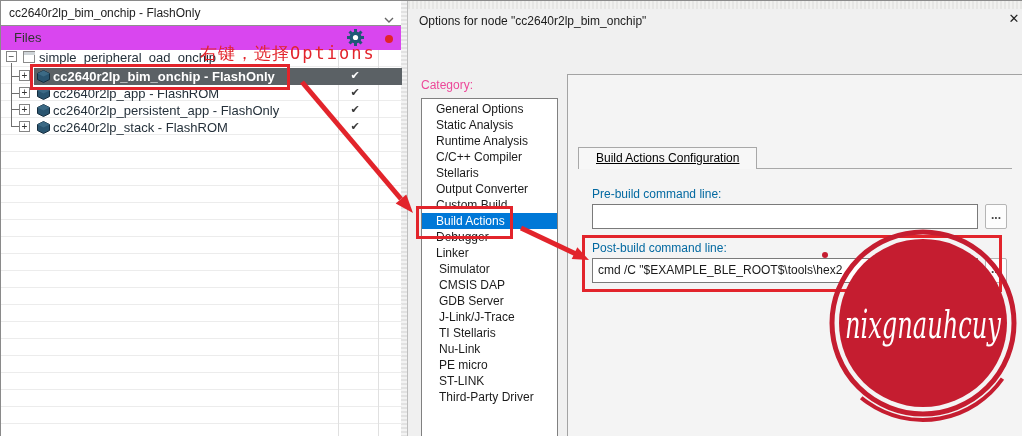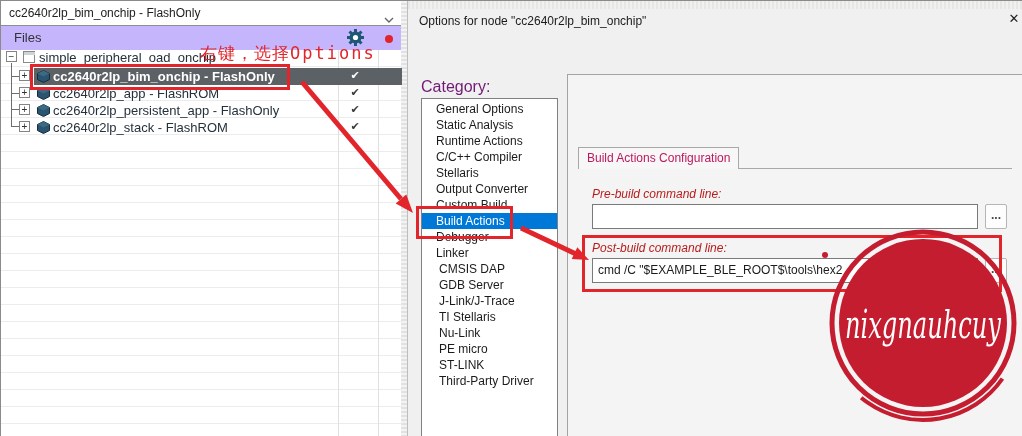--- a/index.html
+++ b/index.html
@@ -7,21 +7,21 @@
        font-family:"Liberation Sans","DejaVu Sans",sans-serif;background:#fff;
        border-top:1px solid #8a8a8a;box-sizing:border-box;}
   *{box-sizing:border-box;}
 
   
   .ws-panel{position:absolute;left:0;top:0;width:401px;height:436px;background:#fff;
             border-left:1px solid #8a8a8a;}
   .combo{position:absolute;left:0;top:0;width:401px;height:25px;background:#fff;
          border-bottom:1px solid #8f8f8f;font-size:12px;color:#222;line-height:24px;padding-left:8px;}
   .combo .chev{position:absolute;right:8px;top:7px;color:#555;}
-  .files-hdr{position:absolute;left:0;top:25px;width:401px;height:24px;background:#c4b5fd;}
+  .files-hdr{position:absolute;left:0;top:25px;width:401px;height:24px;background:#d946ef;}
   .files-hdr .t{position:absolute;left:13px;top:4px;font-size:13px;color:#333;}
   .gear{position:absolute;left:346px;top:3px;width:17px;height:17px;}
   .reddot{position:absolute;left:384px;top:9px;width:8px;height:8px;border-radius:50%;background:#e2242b;}
   .gridlines{position:absolute;left:0;top:49px;width:401px;height:387px;z-index:1;
      background:repeating-linear-gradient(to bottom,transparent 0,transparent 16px,#ececec 16px,#ececec 17px);}
   .colline{position:absolute;top:49px;height:387px;width:1px;background:#e0e0e0;z-index:1;}
   .frame-strip{position:absolute;left:401px;top:0;width:7px;height:436px;z-index:0;
      background:repeating-linear-gradient(to bottom,#f3f3f3 0 2px,#e2e2e2 2px 4px);
      border-right:1px solid #bdbdbd;}
 
@@ -41,34 +41,34 @@
   .trow.sel .check{color:#fff;}
   .connector{position:absolute;background:#6e6e6e;z-index:2;}
 
   
   .dlg-bg{position:absolute;left:408px;top:0;width:614px;height:436px;background:#f0f0f0;}
   .dlg-textop{position:absolute;left:408px;top:0;width:614px;height:8px;
      background:repeating-linear-gradient(90deg,#e6e6e4 0 2px,#f1f1ef 2px 4px);}
   .dlg-title{position:absolute;left:419px;top:13px;font-size:12px;color:#1b1b1b;}
   .dlg-close{position:absolute;left:1006px;top:10px;width:16px;height:16px;font-size:13px;color:#222;
              text-align:center;line-height:16px;}
-  .cat-label{position:absolute;left:421px;top:77px;font-size:16px;color:#701a75;}
+  .cat-label{position:absolute;left:421px;top:77px;font-size:12px;color:#ec4899;}
   .cat-list{position:absolute;left:421px;top:97px;width:137px;height:345px;background:#fff;
             border:1px solid #808080;padding-top:2px;overflow:hidden;}
   .cat{height:16px;line-height:16px;font-size:12px;color:#1b1b1b;white-space:nowrap;padding-left:14px;}
   .cat.i1{}
   .cat.i2{padding-left:17px;}
   .cat.sel{background:#0078d7;color:#fff;}
 
   .groupbox{position:absolute;left:567px;top:73px;width:470px;height:380px;background:#f4f4f4;
             border:1px solid #a3a3a3;}
   .tabline{position:absolute;left:578px;top:167px;width:434px;height:1px;background:#a8a8a8;}
-  .tab{position:absolute;left:578px;top:146px;height:22px;padding:0 8px;background:#f7f7f7;
-       border:1px solid #a8a8a8;border-bottom:none;font-size:12px;line-height:21px;color:#be185d;z-index:3;}
-  .fld-label{position:absolute;font-size:12px;color:#b91c1c;font-style:italic;}
+  .tab{position:absolute;left:578px;top:146px;height:22px;padding:0 17px;background:#f7f7f7;
+       border:1px solid #a8a8a8;border-bottom:none;font-size:12px;line-height:21px;color:#000000;z-index:3;text-decoration:underline;}
+  .fld-label{position:absolute;font-size:12px;color:#0369a1;}
   .inp{position:absolute;width:386px;height:25px;background:#fff;border:1px solid #7a7a7a;
        font-size:12px;line-height:23px;color:#1b1b1b;padding-left:5px;white-space:nowrap;overflow:hidden;}
   .browse{position:absolute;width:22px;height:25px;background:#fdfdfd;border:1px solid #b5b5b5;
           border-radius:2px;font-size:12px;font-weight:bold;color:#444;text-align:center;line-height:20px;}
   .redbox{position:absolute;border:3px solid #e2242b;z-index:50;}
   .tip{position:absolute;left:200px;top:41px;font-size:17px;color:#e2242b;z-index:50;
        font-family:"DejaVu Sans","Liberation Sans",sans-serif;letter-spacing:1px;white-space:nowrap;}
   .tip .opt{font-family:"DejaVu Sans Mono","Liberation Mono",monospace;letter-spacing:2px;}
   #arrows{position:absolute;left:0;top:0;width:1022px;height:436px;z-index:49;pointer-events:none;}
   #stamp{position:absolute;left:815px;top:218px;z-index:60;pointer-events:none;}
@@ -174,28 +174,29 @@
 
   <div class="dlg-bg"></div>
   <div class="dlg-textop"></div>
   <div class="dlg-title">Options for node "cc2640r2lp_bim_onchip"</div>
   <div class="dlg-close">✕</div>
 
   <div class="cat-label">Category:</div>
   <div class="cat-list">
     <div class="cat i0">General Options</div>
     <div class="cat i0">Static Analysis</div>
-    <div class="cat i0">Runtime Actions</div>
+    <div class="cat i0">Runtime Analysis</div>
     <div class="cat i1">C/C++ Compiler</div>
     <div class="cat i1">Stellaris</div>
     <div class="cat i1">Output Converter</div>
     <div class="cat i1">Custom Build</div>
     <div class="cat i1 sel">Build Actions</div>
     <div class="cat i1">Debugger</div>
     <div class="cat i1">Linker</div>
+    <div class="cat i2">Simulator</div>
     <div class="cat i2">CMSIS DAP</div>
     <div class="cat i2">GDB Server</div>
     <div class="cat i2">J-Link/J-Trace</div>
     <div class="cat i2">TI Stellaris</div>
     <div class="cat i2">Nu-Link</div>
     <div class="cat i2">PE micro</div>
     <div class="cat i2">ST-LINK</div>
     <div class="cat i2">Third-Party Driver</div>
   </div>
 

